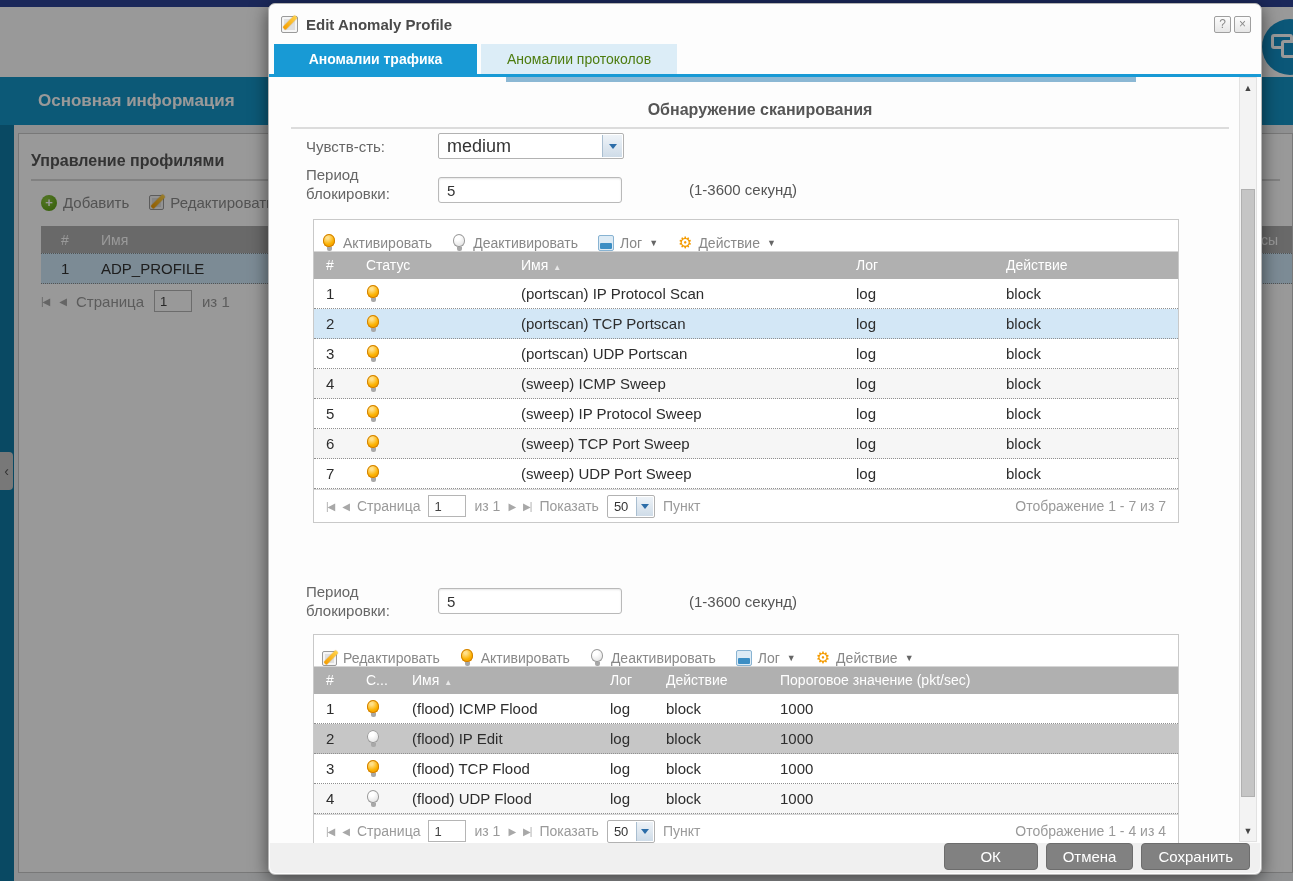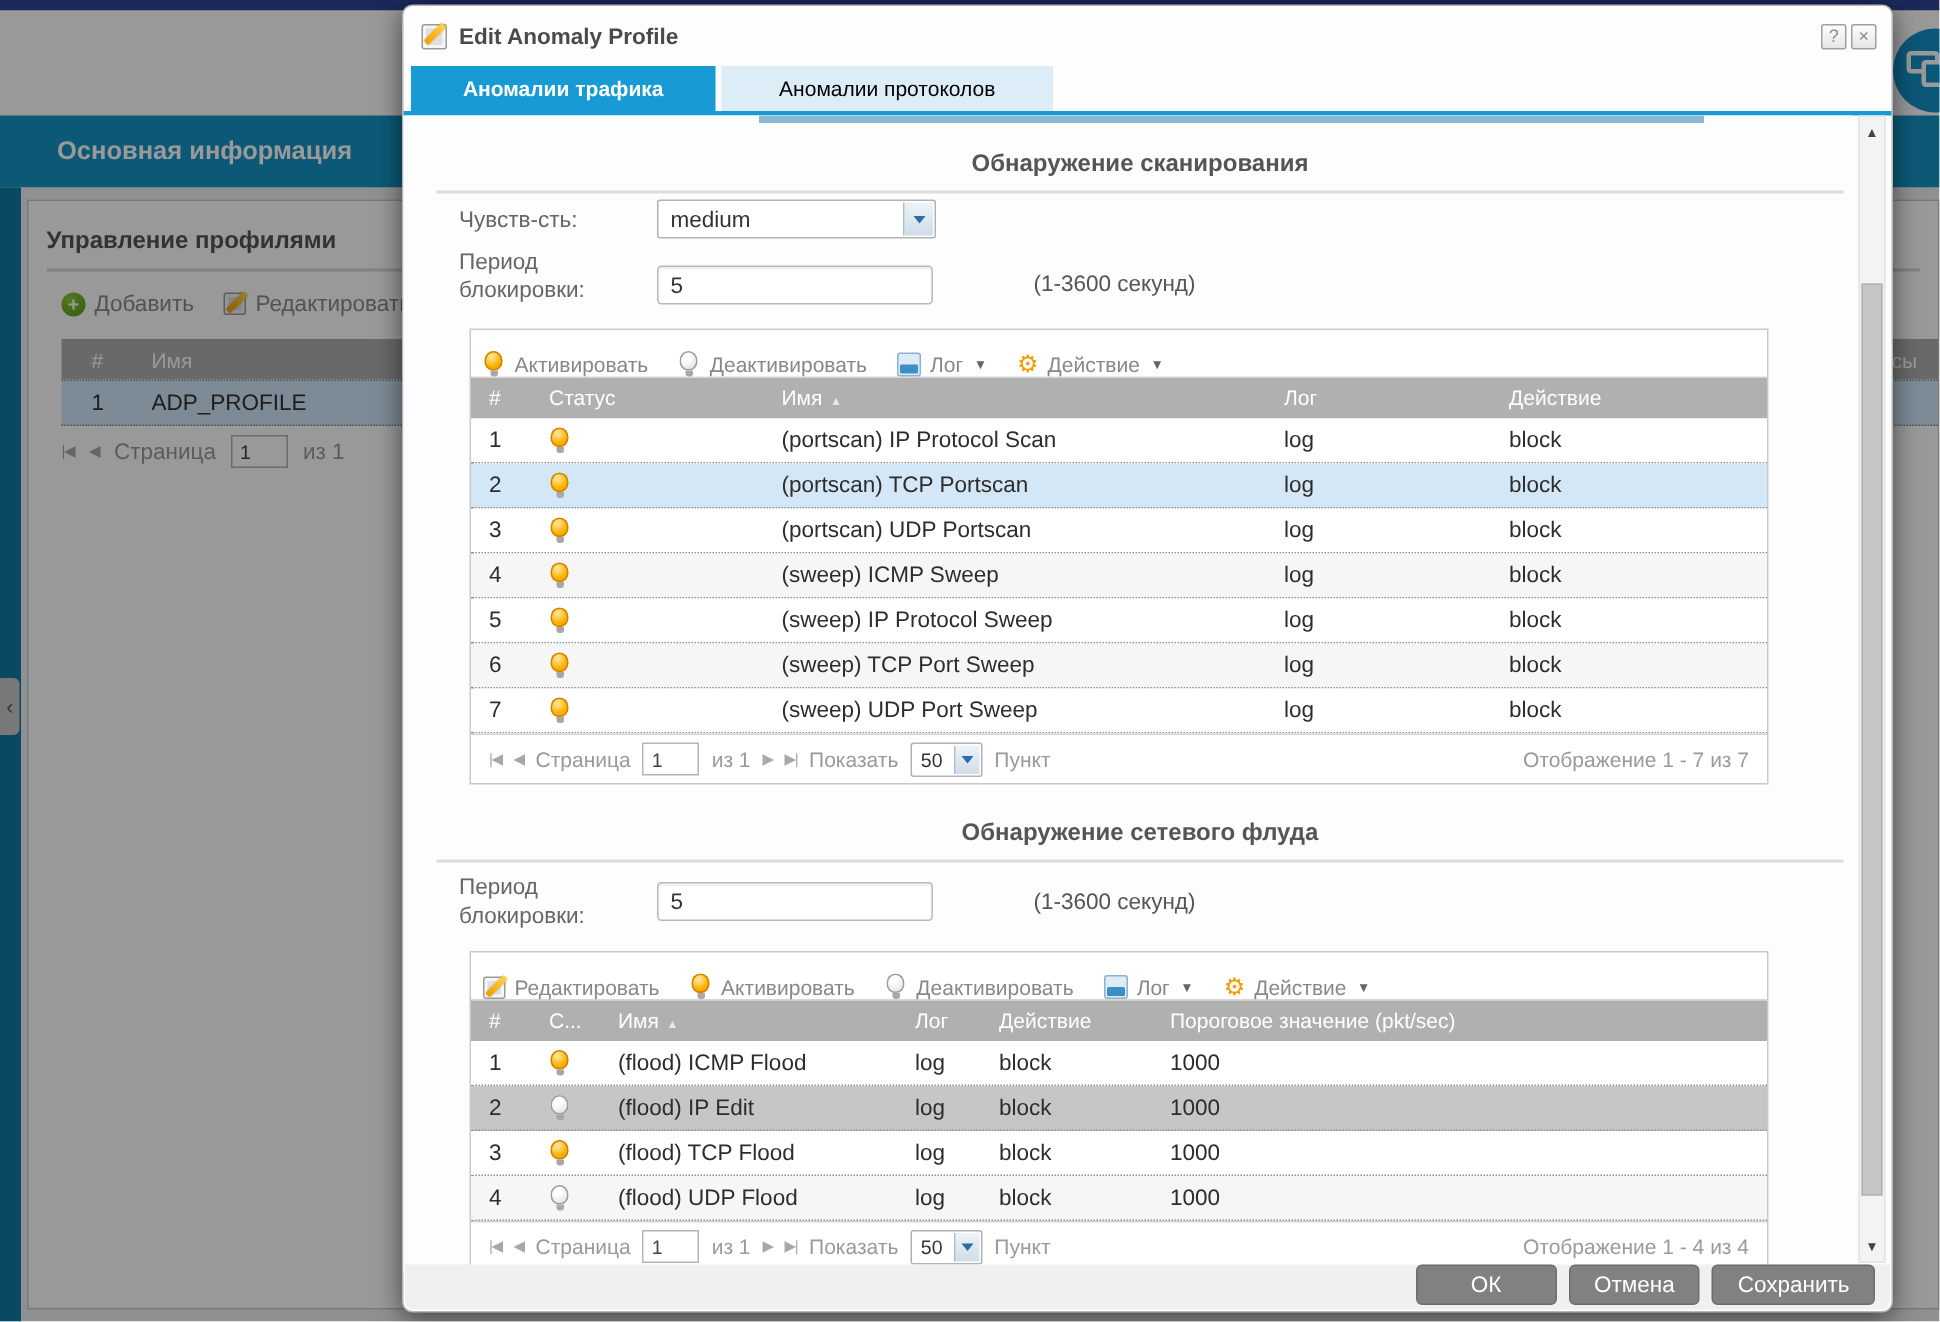--- a/index.html
+++ b/index.html
@@ -33,31 +33,31 @@
   
   .dialog { position:absolute; left:268px; top:3px; width:994px; height:872px; background:#fdfdfd; border:1px solid #b5b5b5; border-radius:7px; box-shadow:0 4px 18px rgba(0,0,0,0.55); z-index:20; }
   .dlg-titlebar { position:absolute; left:0; top:0; width:100%; height:40px; display:flex; align-items:center; padding:0 10px 0 12px; }
   .dlg-title { font-size:15px; font-weight:bold; color:#4a4a4a; margin-left:8px; }
   .winbtns { margin-left:auto; display:flex; gap:3px; }
   .winbtn { width:17px; height:17px; border:1px solid #9f9f9f; border-radius:2px; background:linear-gradient(#fcfcfc,#e6e6e6); color:#8a8a8a; font-size:12px; display:flex; align-items:center; justify-content:center; cursor:pointer; }
 
   .tabs { position:absolute; left:5px; top:40px; display:flex; gap:4px;justify-content:space-between; }
   .tab { height:30px; display:flex; align-items:center; justify-content:center; font-size:14px; cursor:pointer; }
   .tab.active { width:203px; background:#189ad5; color:#fff; font-weight:bold; }
-  .tab.inactive { width:221px; background:#dcedf7; color:#000000; }
+  .tab.inactive { width:196px; background:#dcedf7; color:#4d7c0f; }
   .tab-underline { position:absolute; left:0; top:70px; width:100%; height:3px; background:#189ad5; }
   .scroll-artifact { position:absolute; left:237px; top:0; width:630px; height:5px; background:#8cb8d4; }
 
   .content { position:absolute; left:0; top:73px; width:966px; height:772px; background:#fdfdfd; overflow:hidden; }
   .section-title { position:absolute; left:22px; width:938px; font-size:16px; font-weight:bold; color:#555; padding-bottom:8px; border-bottom:2px solid #dcdcdc;text-align:center; }
   .s1 { top:24px; } .s2 { top:470px; }
   .lbl { position:absolute; font-size:15px; color:#666; }
   .hint { position:absolute; font-size:15px; color:#555; }
 
-  .combo { position:relative; background:#fff; border:1px solid #b2b2b2; border-radius:2px; font-size:15px; color:#333; display:flex; align-items:center; padding:0 24px 0 8px; }
+  .combo { position:relative; background:#fff; border:1px solid #b2b2b2; border-radius:2px; font-size:18px; color:#333; display:flex; align-items:center; padding:0 24px 0 8px; }
   .combo-btn { position:absolute; top:1px; right:1px; bottom:1px; width:20px; background:linear-gradient(#eef3f8,#cfdce8); border-left:1px solid #a9bed0; display:flex; align-items:center; justify-content:center; }
   .combo-btn::after { content:""; border-left:4px solid transparent; border-right:4px solid transparent; border-top:5px solid #2c6da8; }
   .c-sens { position:absolute; left:169px; top:56px; width:186px; height:26px; }
   .txt { position:absolute; background:#fff; border:1px solid #b9b9b9; border-radius:3px; font-family:inherit; font-size:15px; color:#333; padding:0 8px; box-shadow:inset 0 1px 2px rgba(0,0,0,0.10); }
   .t-period1 { left:169px; top:100px; width:184px; height:26px; }
   .t-period2 { left:169px; top:511px; width:184px; height:26px; }
   .l-sens { left:37px; top:61px; } .l-period1 { left:37px; top:88px; width:112px; line-height:19px; }
   .l-period2 { left:37px; top:505px; width:112px; line-height:19px; }
   .h1 { left:420px; top:104px; } .h2 { left:420px; top:516px; }
 
@@ -290,21 +290,20 @@
         <span>Показать</span>
         <span class="combo pg-combo">
           <span>50</span>
           <span class="combo-btn"></span>
         </span>
         <span>Пункт</span>
         <span class="pg-right">Отображение 1 - 7 из 7</span>
       </div>
     </div>
 
-    <div class="section-title s2">Обнаружение сетевого флуда</div>
     <div class="lbl l-period2">Период блокировки:</div>
     <input class="txt t-period2" value="5" style="">
     <div class="hint h2">(1-3600 секунд)</div>
 
     <div class="tbl tbl2">
       <div class="tb-toolbar">
         <span class="tb-btn">
           <span class="ic-edit"></span>
           <span>Редактировать</span>
         </span>

